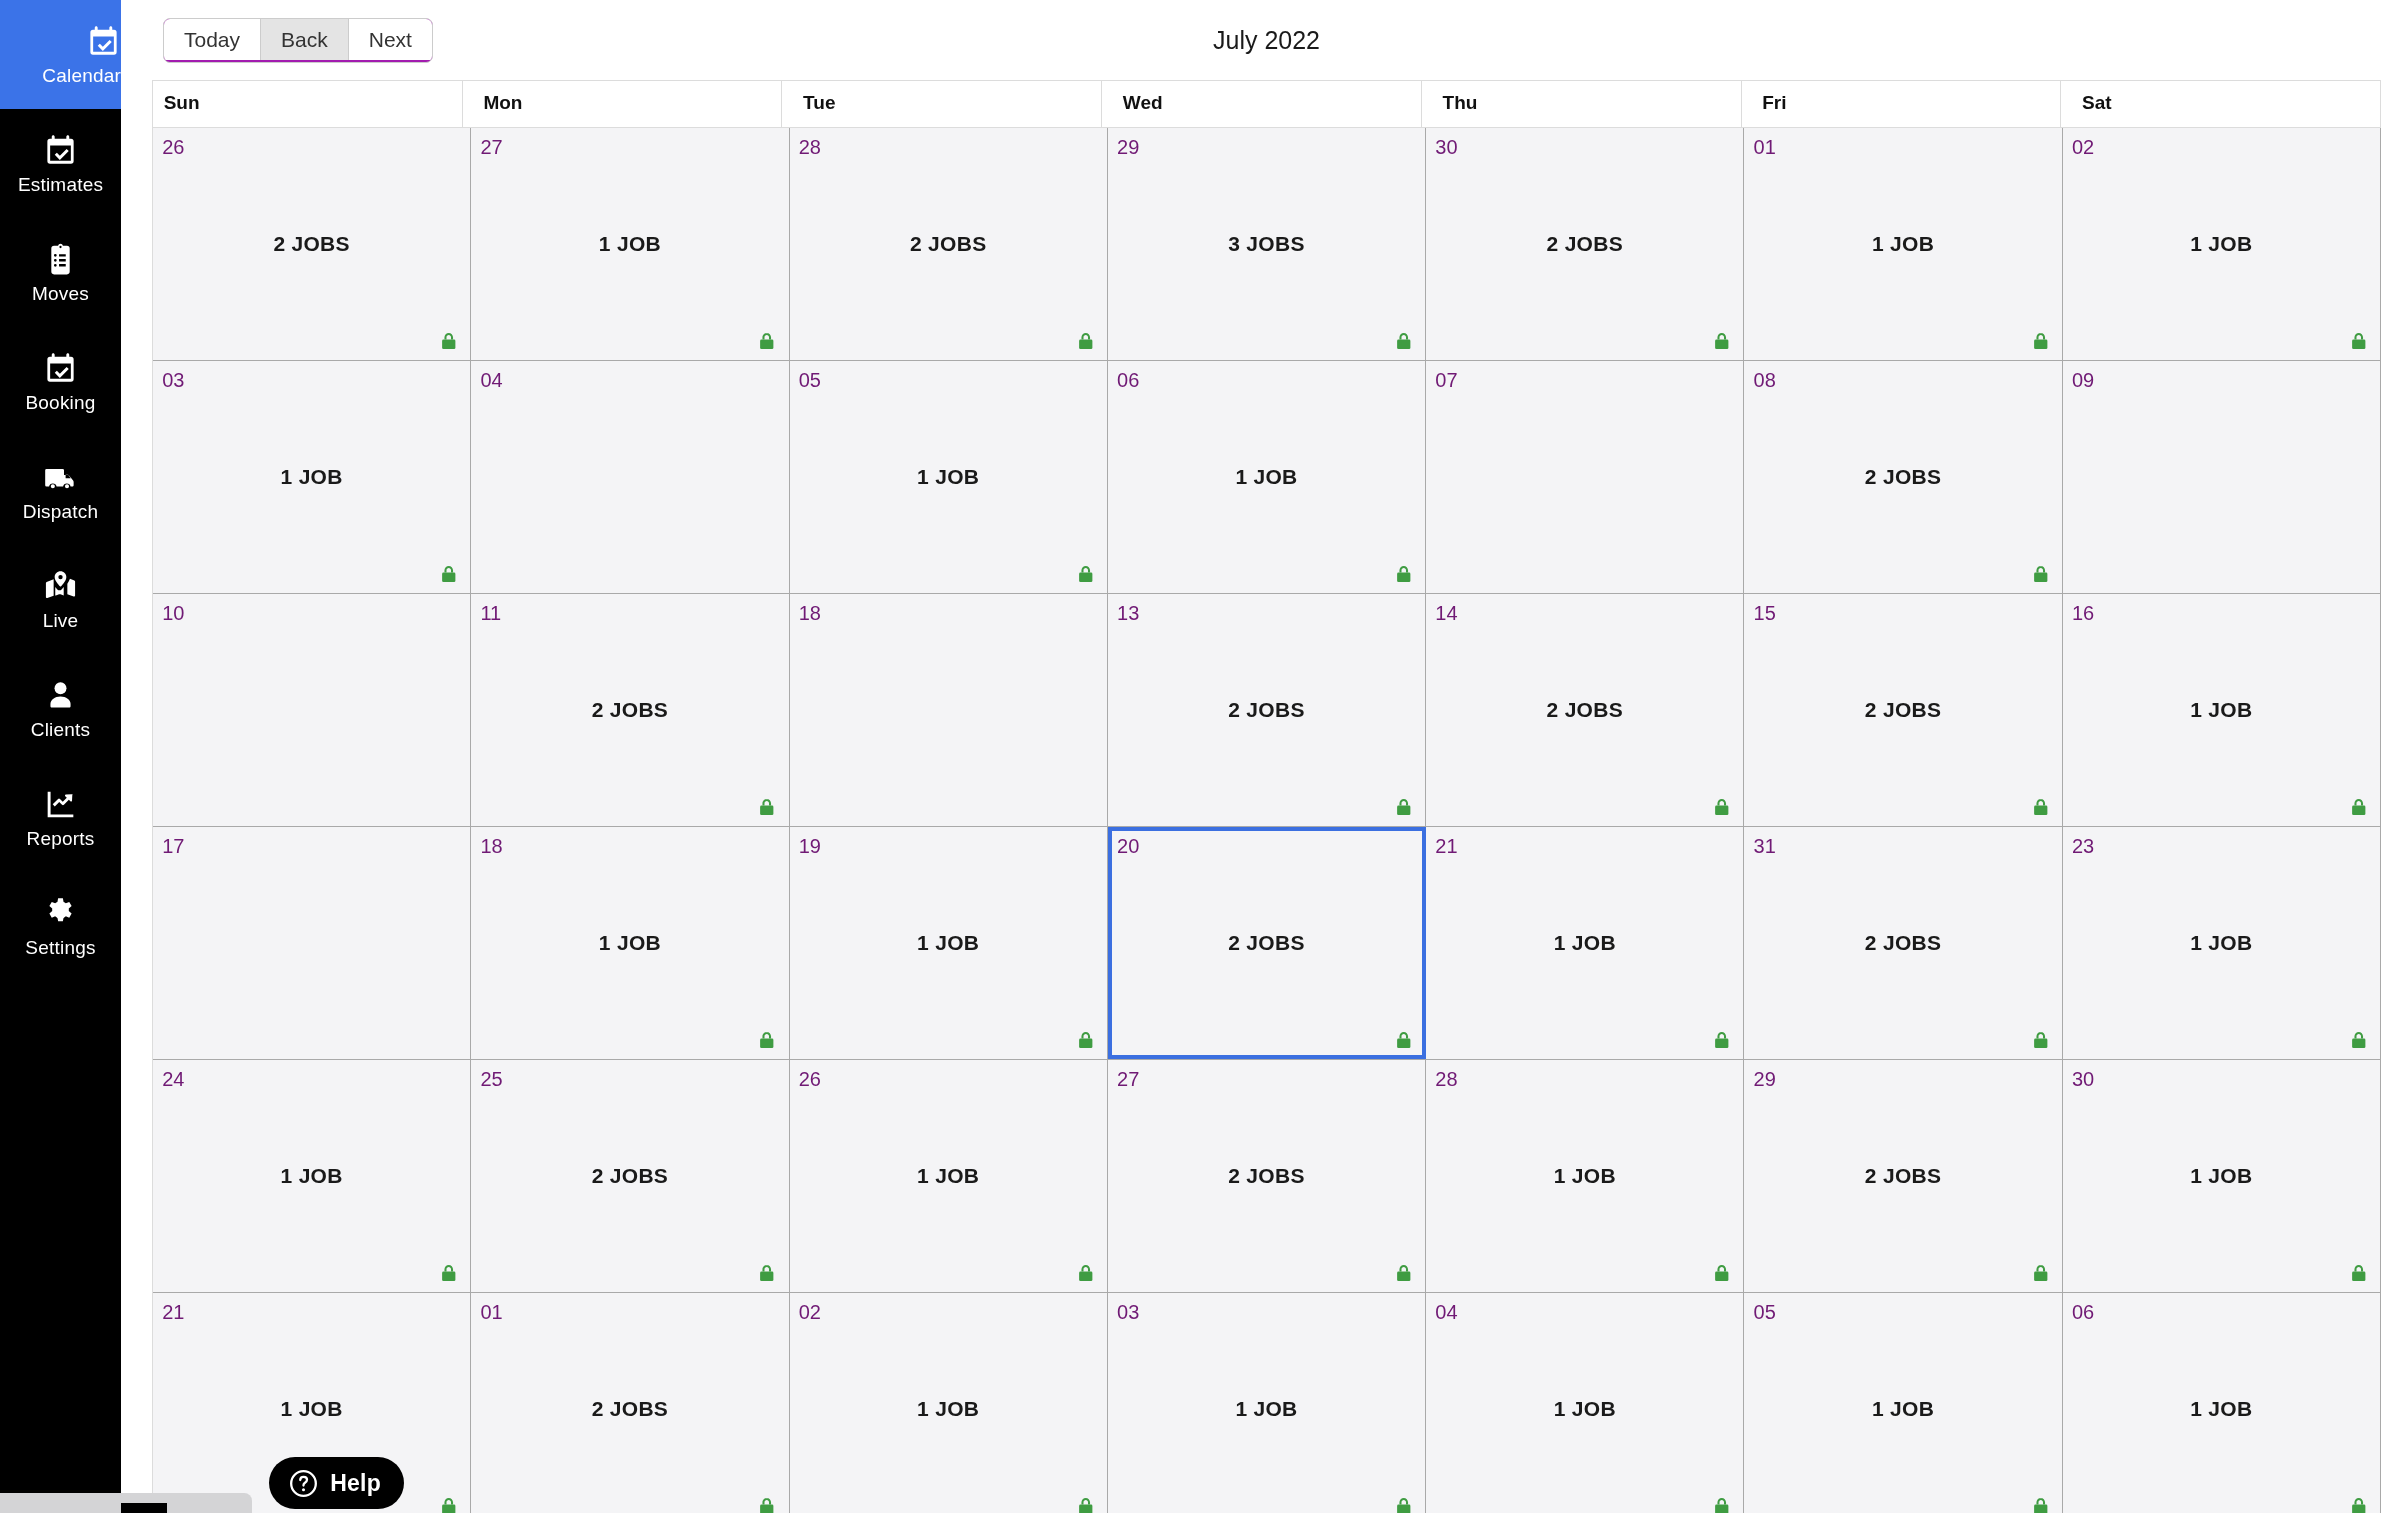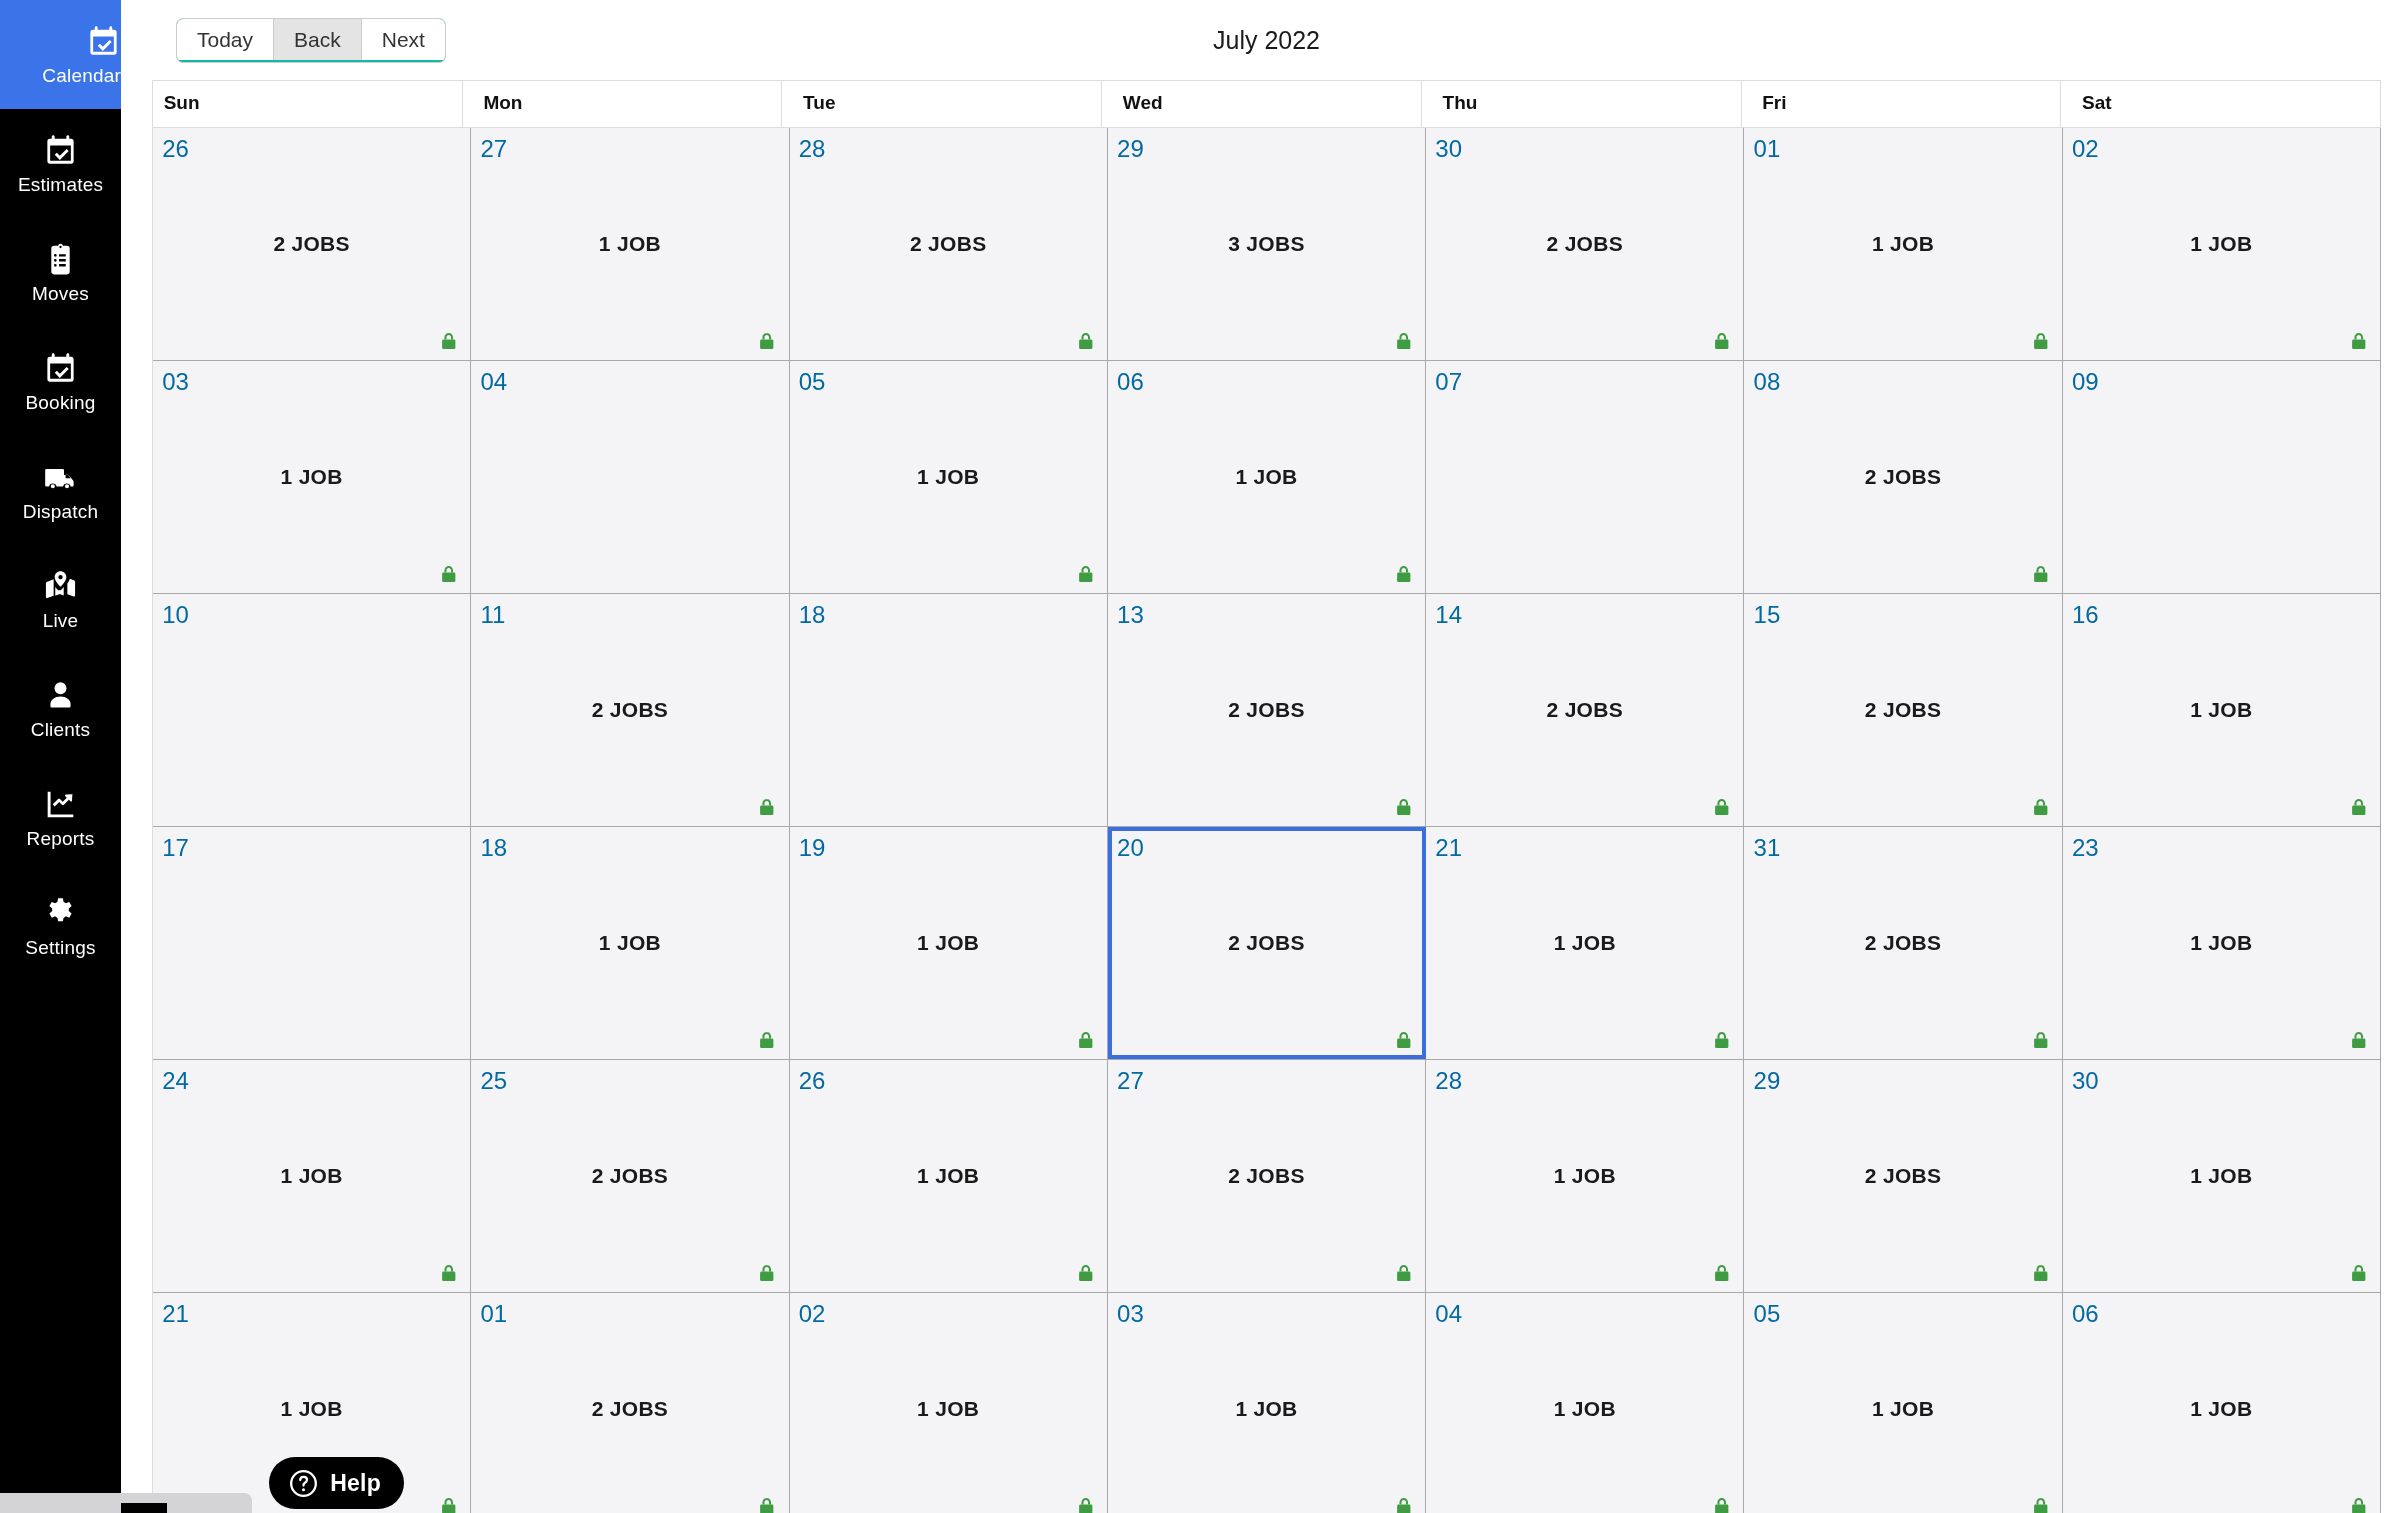--- a/index.html
+++ b/index.html
@@ -59,22 +59,22 @@
     position: relative;
     display: flex;
     align-items: center;
   }
   #btn-group {
     display: inline-flex;
     border: 1.5px solid #cccccc;
     border-radius: 7px;
     overflow: hidden;
     height: 45px;
-    background: #14b8a6;
-    margin-left: 24px;
+    background: #a21caf;
+    margin-left: 11px;
   }
   .tb-btn {
     font-family: "Liberation Sans", sans-serif;
     font-size: 21px;
     color: #333333;
     background: #ffffff;
     border: none;
     padding: 0 20px;
     height: 41px;
     cursor: pointer;
@@ -130,22 +130,22 @@
     overflow: hidden;
   }
   .cal-cell.selected {
     outline: 4.6px solid #3b6fe0;
     outline-offset: -4.6px;
     z-index: 2;
   }
   .day-num {
     position: absolute;
     top: 7.7px; left: 9.2px;
-    font-size: 24px;
-    color: #0369a1;
+    font-size: 20px;
+    color: #701a75;
     line-height: 1.1;
     text-align: center;
   }
   .job-count {
     position: absolute;
     left: 0; right: 0;
     top: 50%;
     transform: translateY(-50%);
     text-align: center;
     font-size: 21px;

